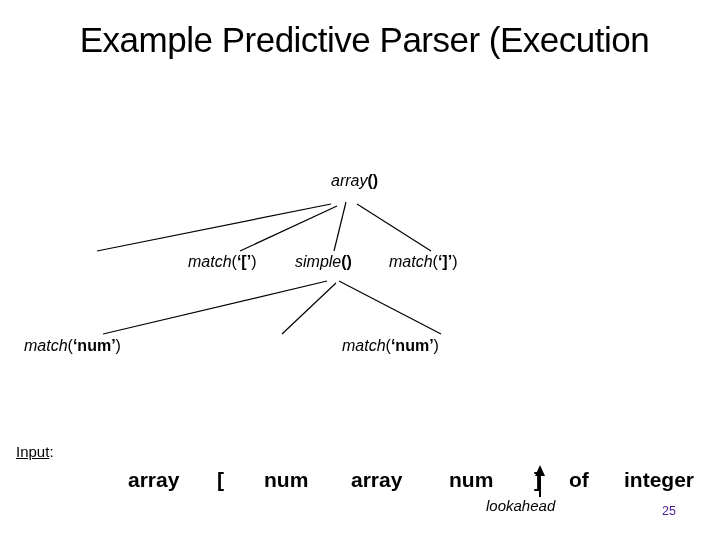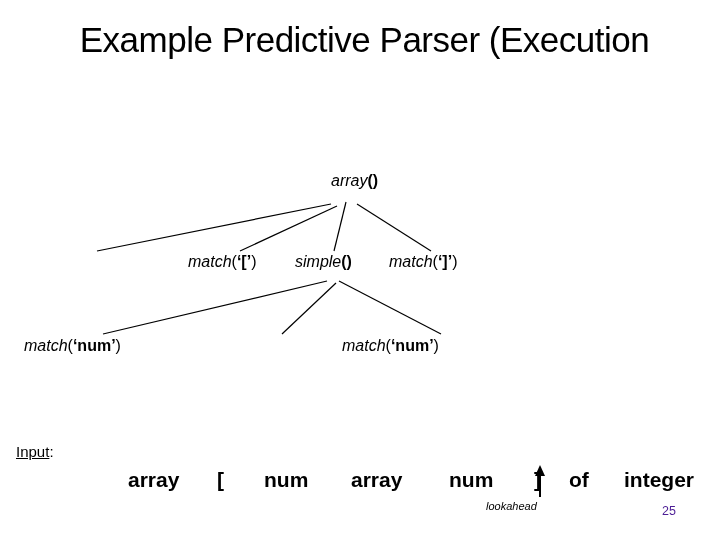--- a/index.html
+++ b/index.html
@@ -50,21 +50,21 @@
     position:absolute;
     top:442px;left:16px;
     font-size:15px;
     font-weight:400;
     line-height:19px;
   }
   .input-label .u{text-decoration:underline;}
   .lookahead{
     position:absolute;
     left:486px;top:497px;
-    font-size:11px;
+    font-size:15px;
     font-style:italic;
     line-height:18px;
     white-space:nowrap;
   }
   .pagenum{
     position:absolute;
     left:662px;top:504px;
     font-size:12.5px;
     color:#4c1d95;
     line-height:15px;

